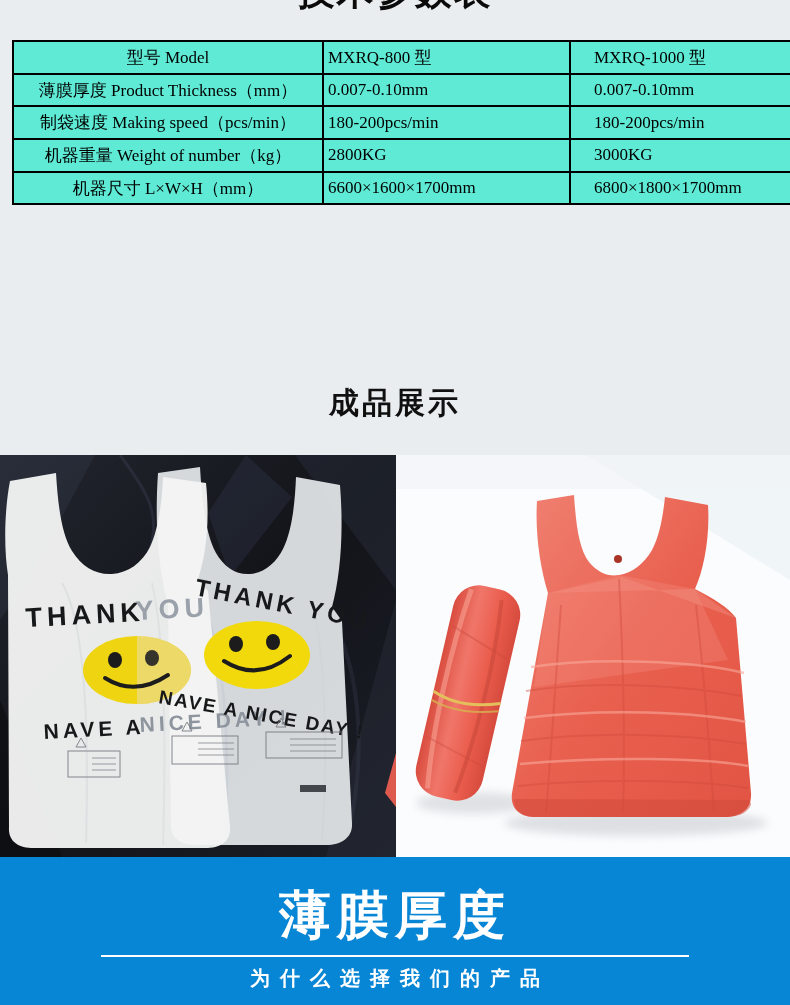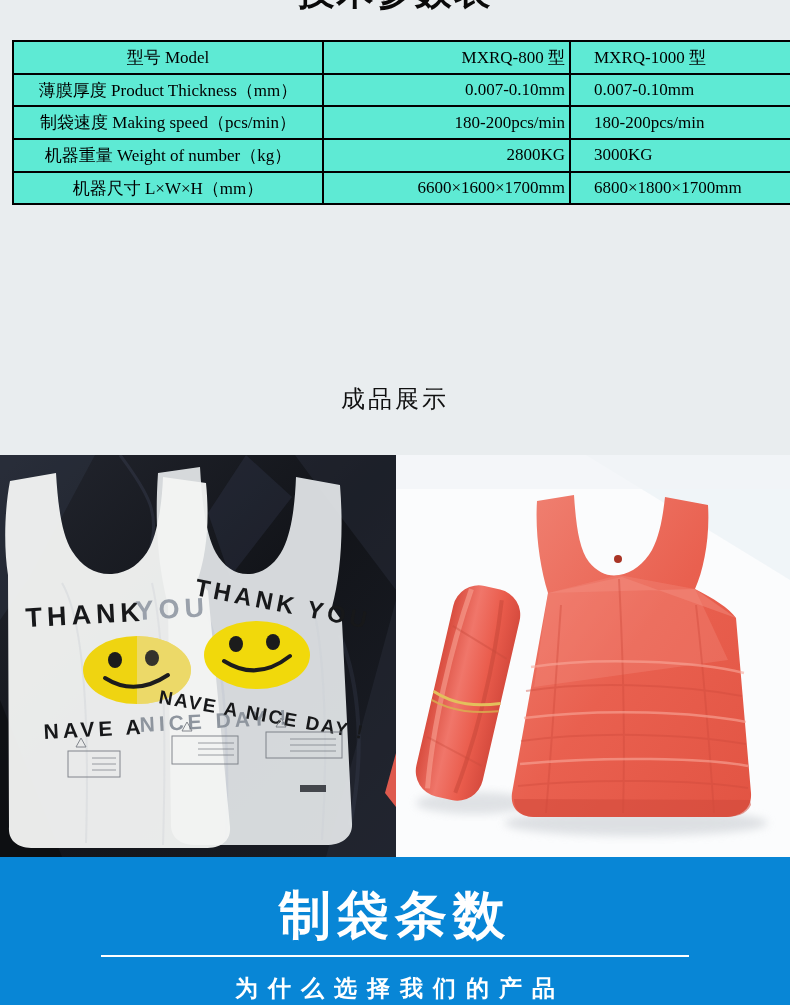--- a/index.html
+++ b/index.html
@@ -26,27 +26,27 @@
     font-family:"Liberation Serif", serif;
     font-size:17px;color:#000;
     table-layout:fixed;
   }
   .spec-table td{
     border:2px solid var(--table-border,#000);
     height:30.7px;padding:0 4px;
     overflow:hidden;white-space:nowrap;
   }
   .spec-table td.c1{width:300px;text-align:center;}
-  .spec-table td.c2{width:237px;text-align:right;}
+  .spec-table td.c2{width:237px;text-align:left;}
   .spec-table td.c3{width:202px;text-align:left;padding-left:23px;}
   
   .section-title{
     position:absolute;top:383px;left:0;width:100%;
     margin:0;text-align:center;
-    font-size:24px;font-weight:normal;color:#101010;
+    font-size:30px;font-weight:bold;color:#101010;
     letter-spacing:3px;
   }
   
   .gallery{
     position:absolute;top:455px;left:0;
     width:790px;height:402px;display:flex;
   }
   .photo{height:402px;overflow:hidden;}
   .photo-left{width:396px;}
   .photo-right{width:394px;}
@@ -61,22 +61,22 @@
   .footer-title{
     padding-top:31px;margin:0;
     font-size:52px;font-weight:bold;
     letter-spacing:6px;line-height:1.04;
   }
   .footer-line{
     width:588px;height:2px;background:#ffffff;
     margin:13px auto 0;
   }
   .footer-subtitle{
-    margin-top:19px;
-    font-size:23px;font-weight:bold;
+    margin-top:11px;
+    font-size:20px;font-weight:bold;
     letter-spacing:10px;text-indent:10px;
     line-height:1.05;
   }
 </style>
 </head>
 <body>
 
 <div class="page">
 
   <h1 class="top-title">技术参数表</h1>
@@ -242,18 +242,18 @@
             <path d="M124,309 C210,301 310,303 352,311"></path>
           </g>
           <path d="M118,344 L354,345 L355,350 C350,360 340,362 328,362 L140,362 C126,362 118,356 118,344 Z" fill="#d14a3c" opacity="0.55"></path>
           <circle cx="222" cy="104" r="4" fill="#a93425"></circle>
         </g>
       </svg>
     </div>
   </div>
 
   <div class="footer">
-    <div class="footer-title">制袋条数</div>
+    <div class="footer-title">薄膜厚度</div>
     <div class="footer-line"></div>
     <div class="footer-subtitle">为什么选择我们的产品</div>
   </div>
 
 </div>
 
 </body></html>

